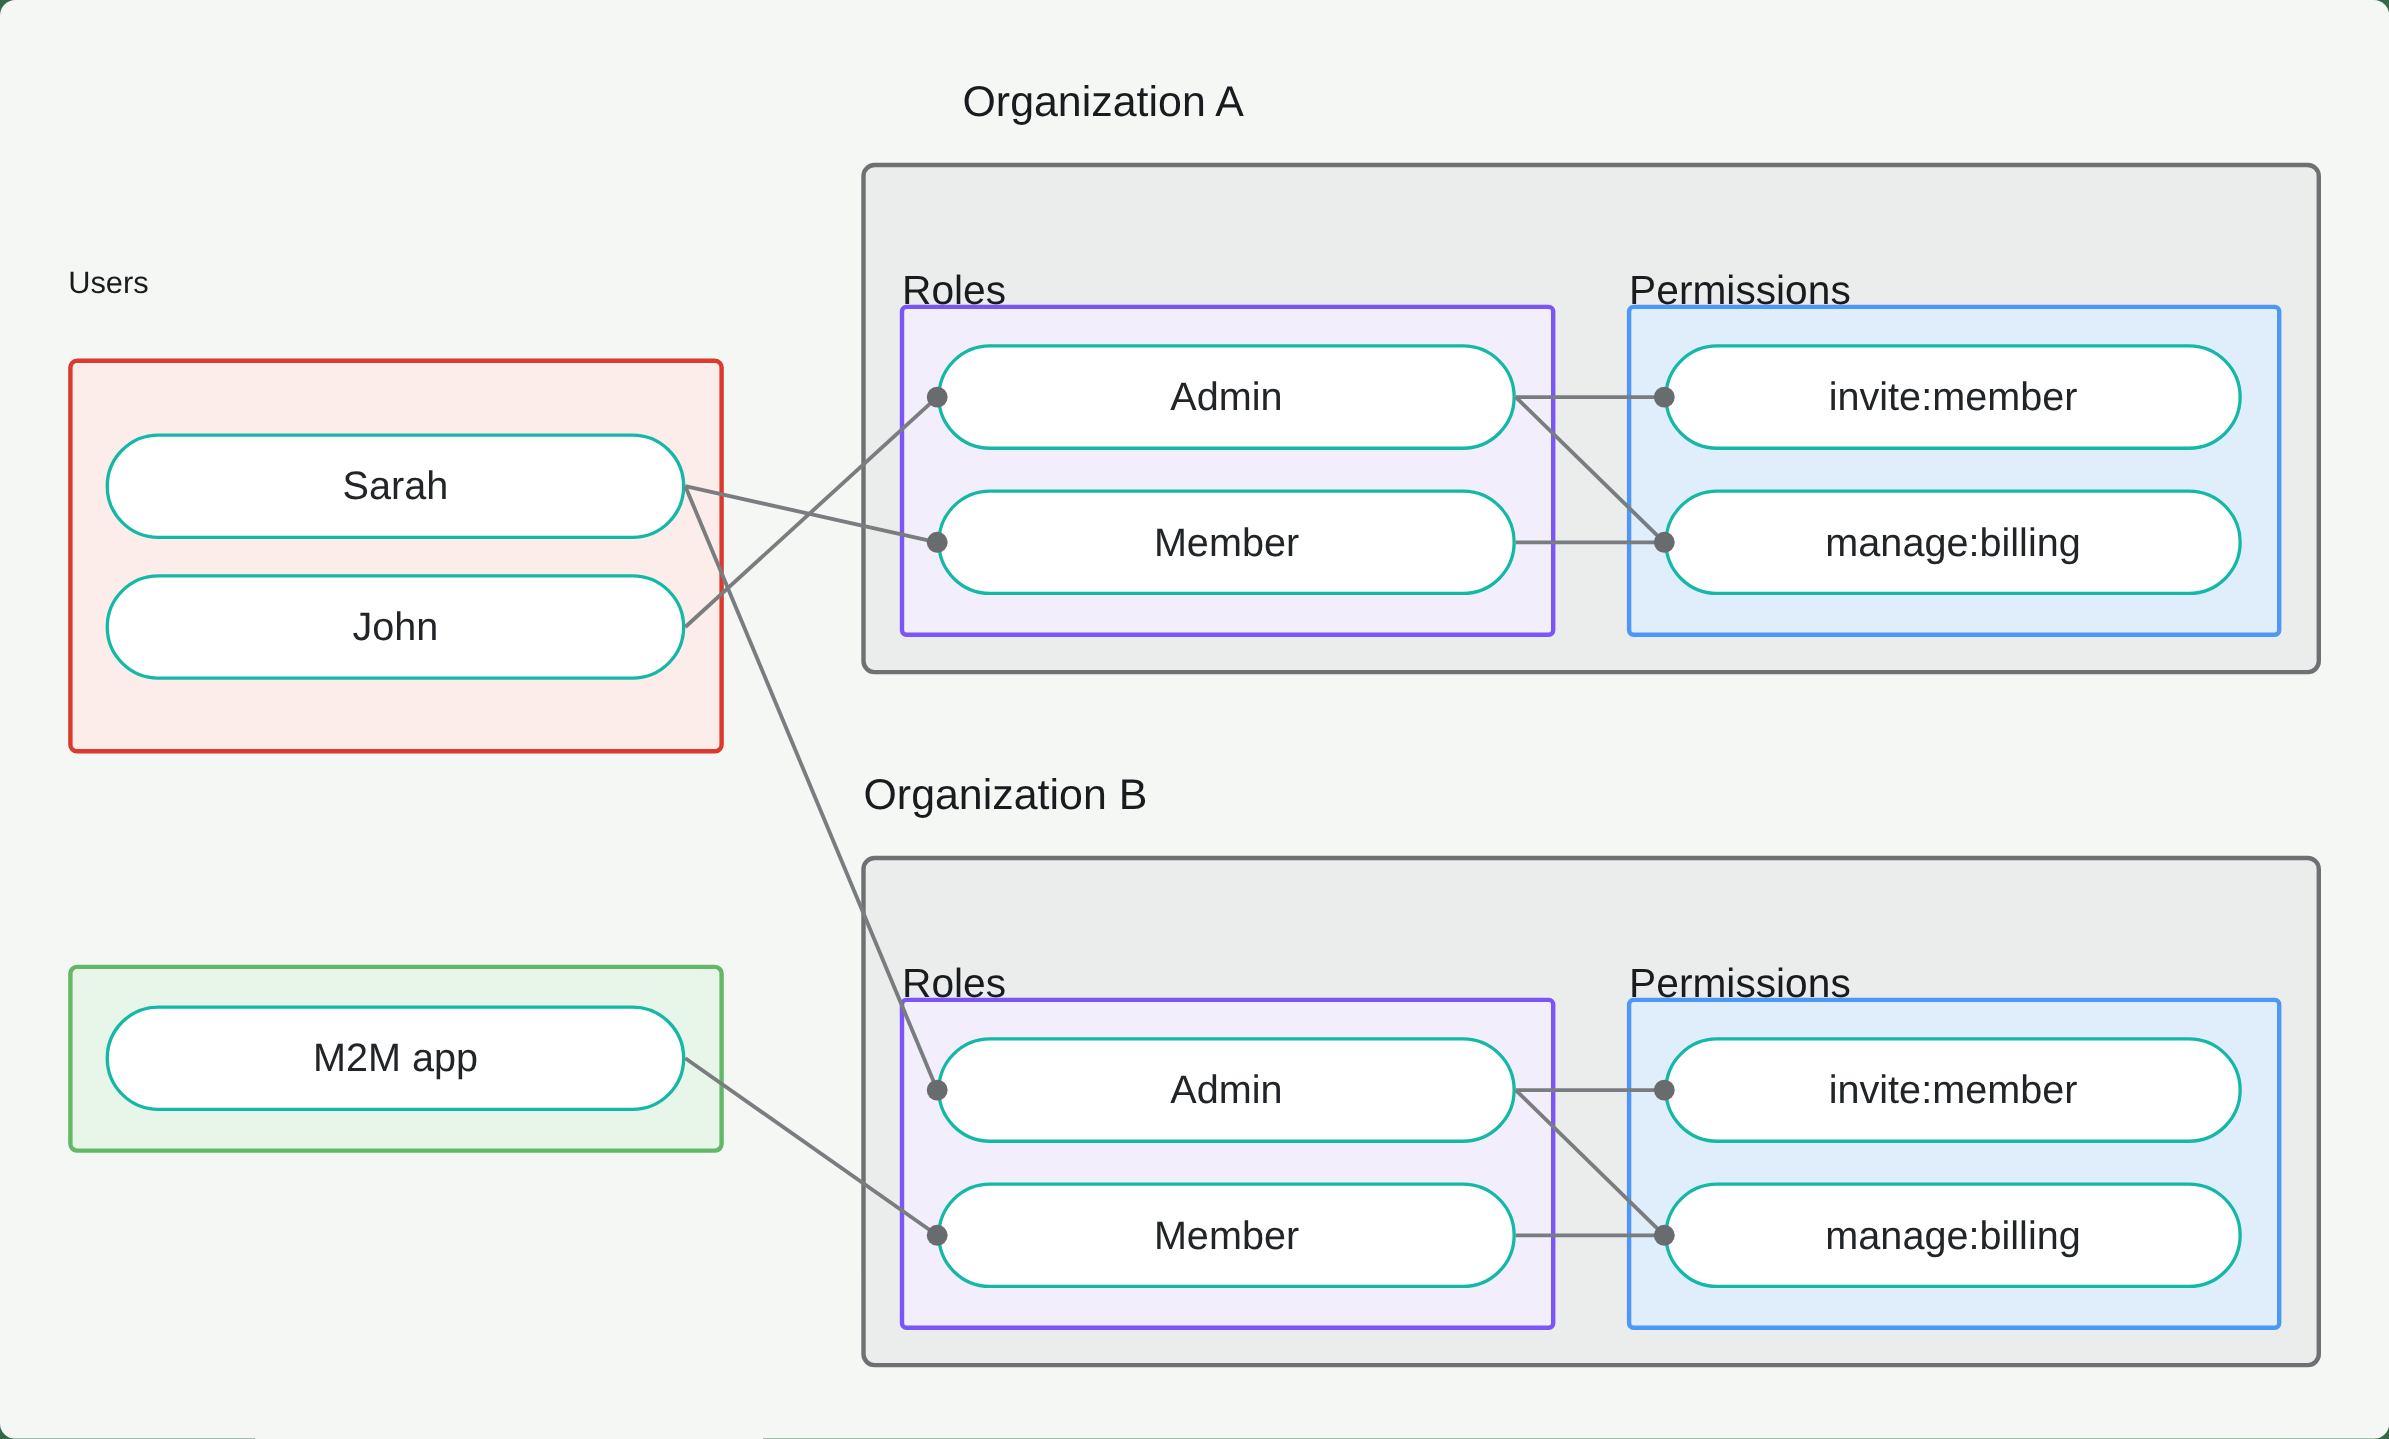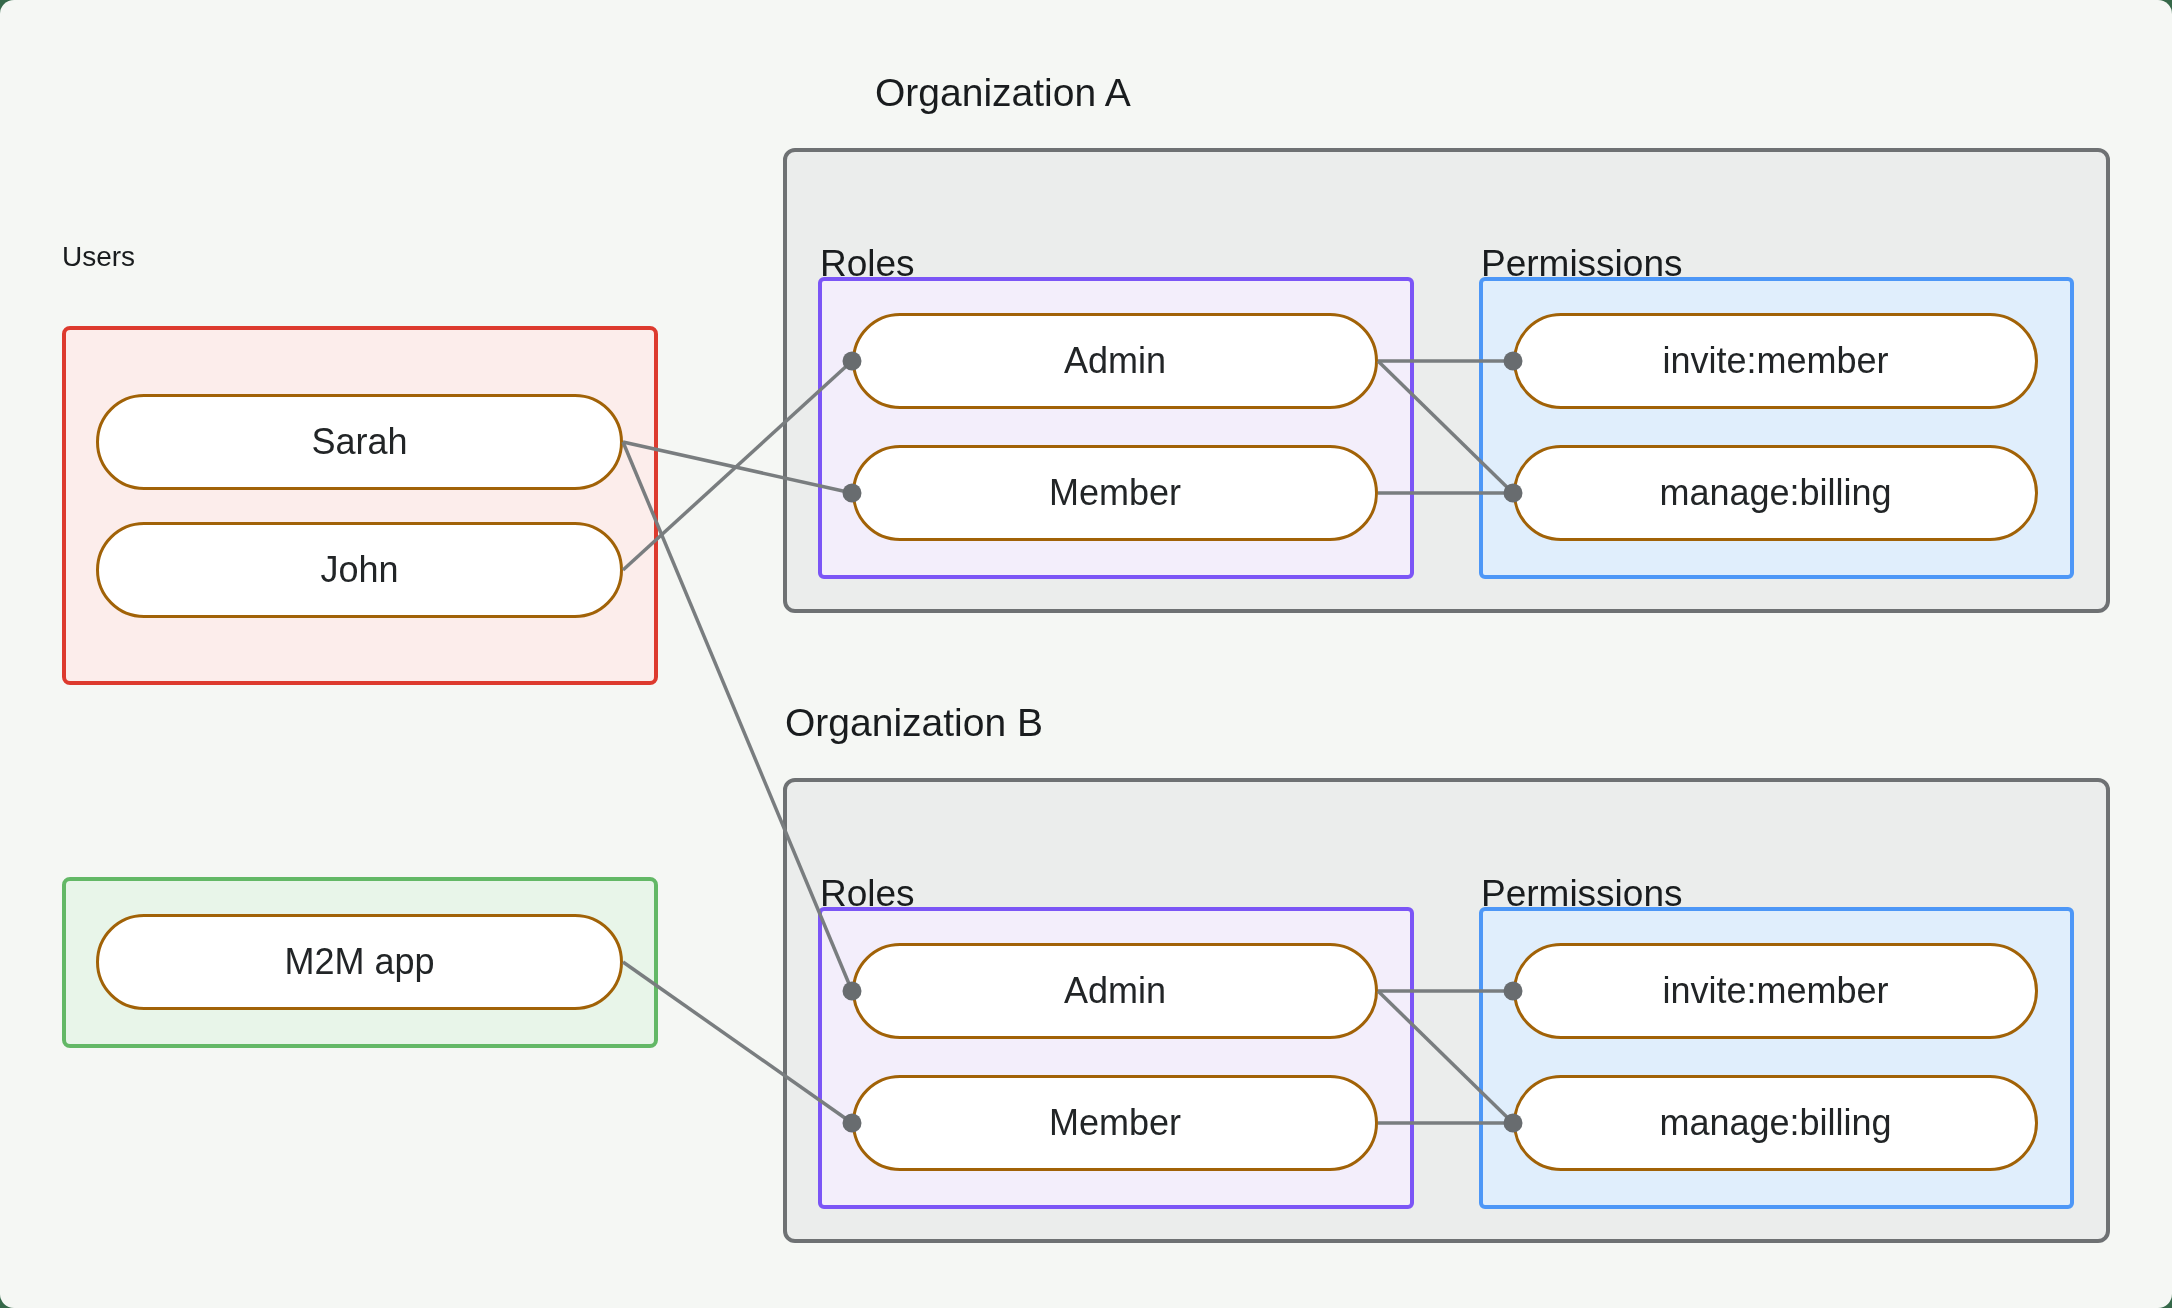--- a/index.html
+++ b/index.html
@@ -32,21 +32,21 @@
   }
   .users-box  { background: #fcedeb; border: 4px solid #dd3a2e; border-radius: 8px; }
   .m2m-box    { background: #e8f5e9; border: 4px solid #63b866; border-radius: 8px; }
   .org-box    { background: #ebedec; border: 4px solid #6e7173; border-radius: 12px; }
   .roles-box  { background: #f3eefb; border: 4px solid #7b55f6; border-radius: 6px; }
   .perms-box  { background: #e0eefc; border: 4px solid #4d97f7; border-radius: 6px; }
   .pill {
     position: absolute;
     box-sizing: border-box;
     background: #ffffff;
-    border: 3px solid #a16207;
+    border: 3px solid #14b8a6;
     border-radius: 48px;
     display: flex;
     align-items: center;
     justify-content: center;
     font-size: 36px;
     color: #222527;
     white-space: nowrap;
   }
   svg.wires {
     position: absolute;

